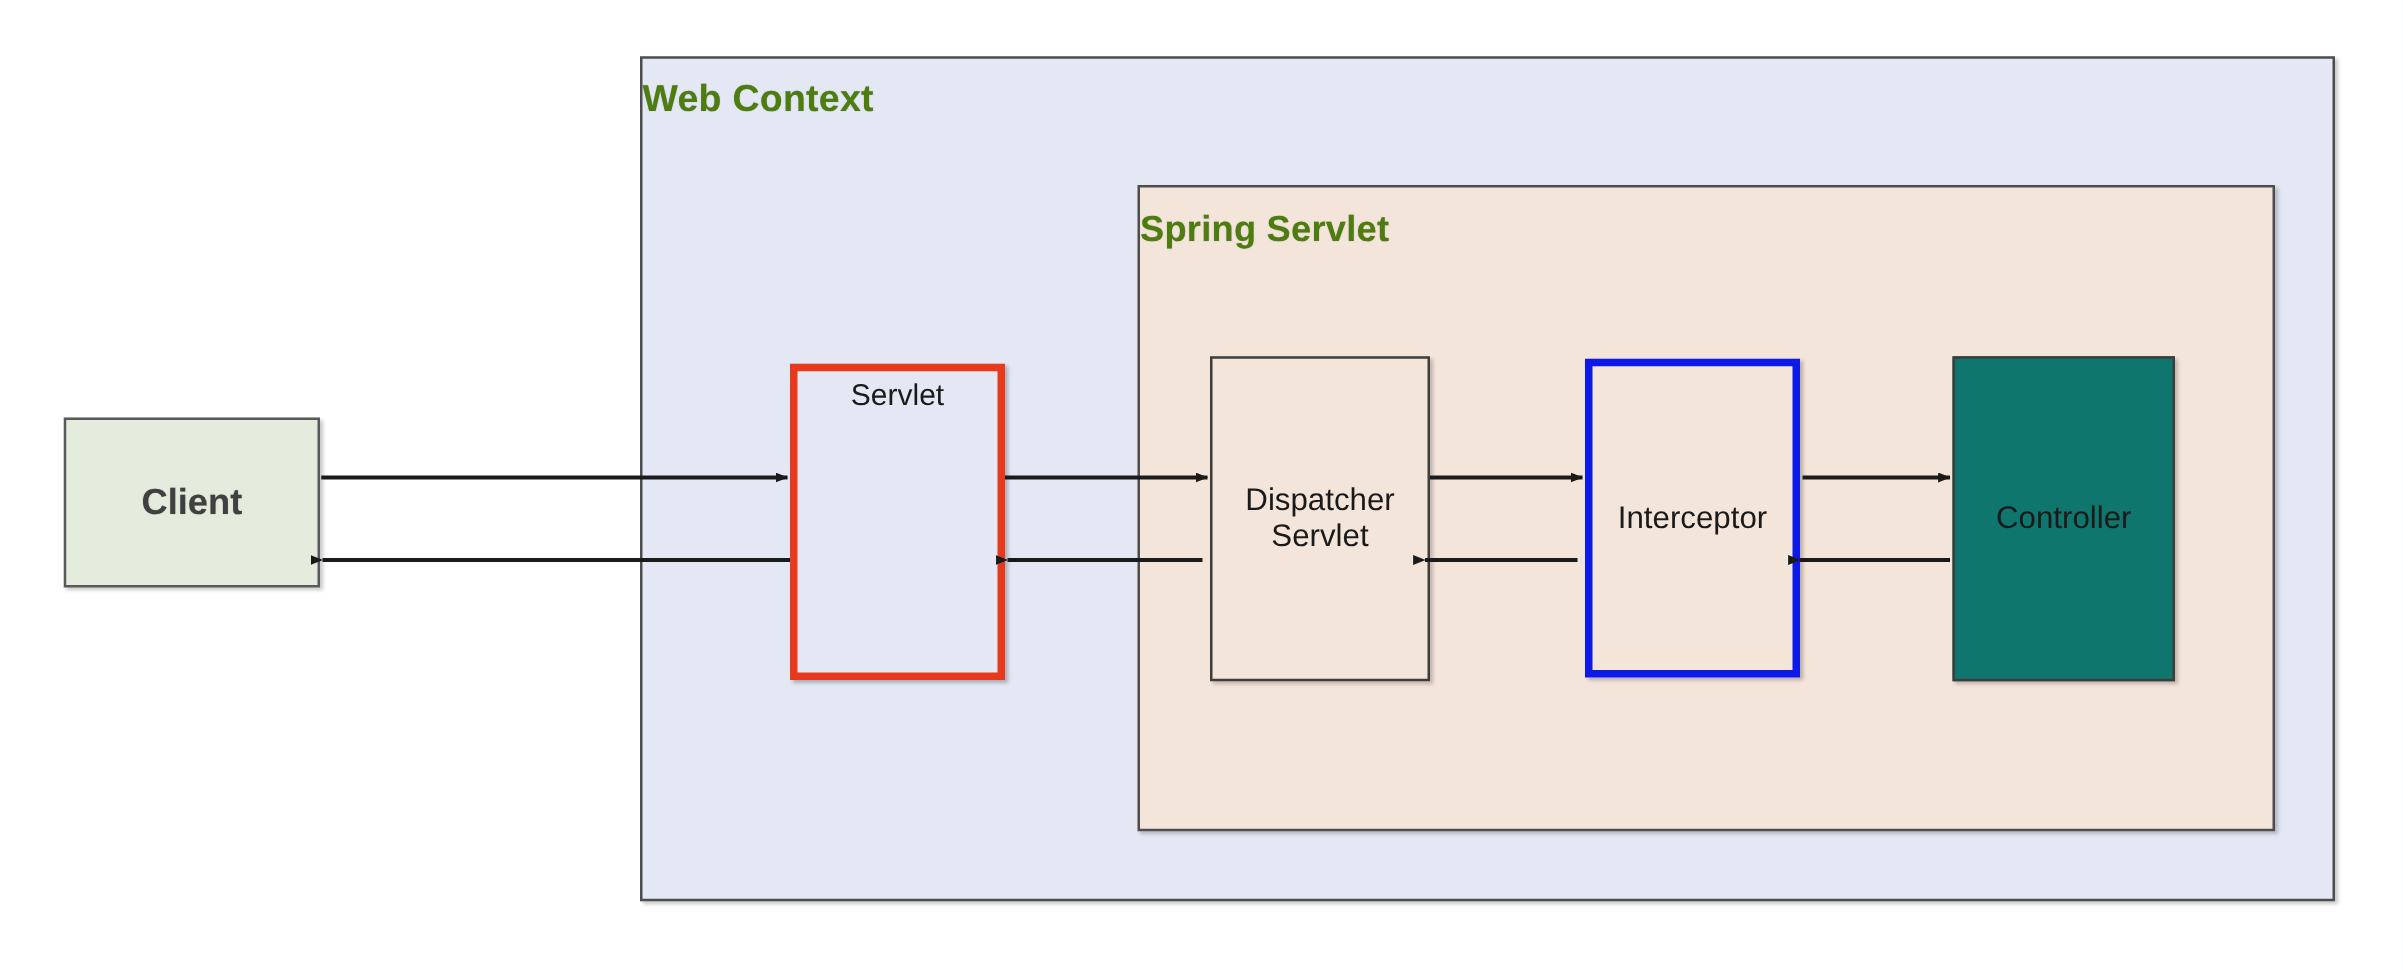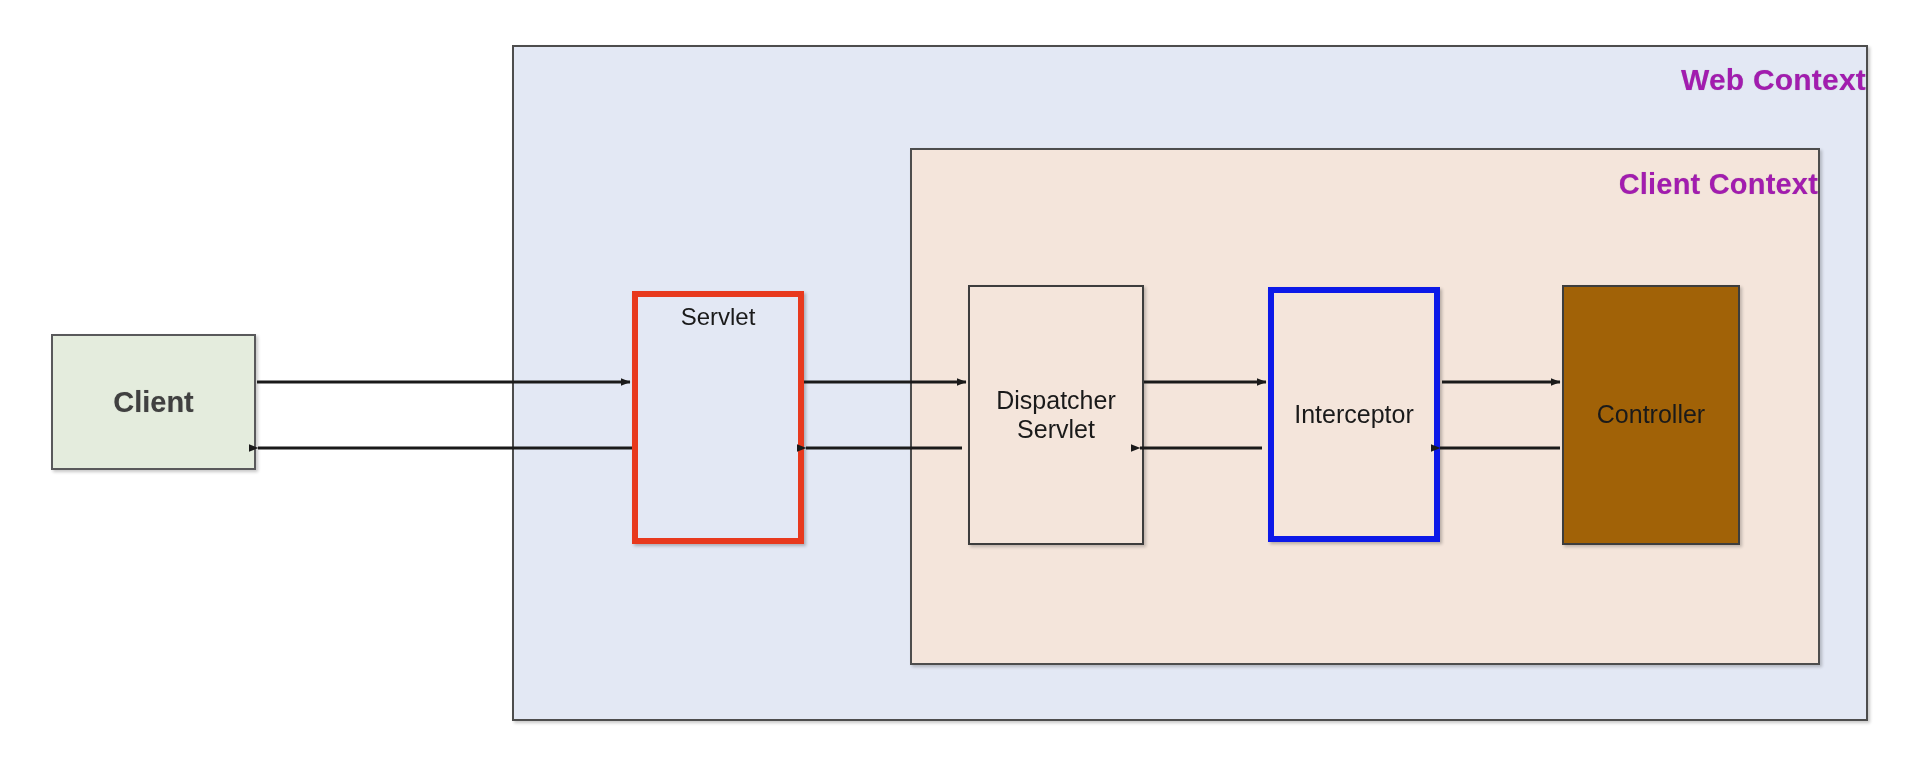--- a/index.html
+++ b/index.html
@@ -35,24 +35,24 @@
   #spring-context {
     left: 910px;
     top: 148px;
     width: 910px;
     height: 517px;
     background: #f4e5db;
   }
   .container-title {
     position: absolute;
     left: 0;
-    right: 0;
-    text-align: right;
+    right: 12px;
+    text-align: left;
     font-weight: bold;
-    color: #a21caf;
+    color: #4d7c0f;
     letter-spacing: 0.2px;
     text-shadow: 0 0 1px rgba(0,0,0,0.25);
   }
   #web-context-title {
     top: 16px;
     font-size: 30px;
   }
   #spring-context-title {
     top: 18px;
     font-size: 29px;
@@ -130,21 +130,21 @@
   }
   #interceptor-node .node-label {
     font-size: 25px;
   }
 
   #controller-node {
     left: 1562px;
     top: 285px;
     width: 178px;
     height: 260px;
-    background: #a16207;
+    background: #0f766e;
     border: 2px solid #3d3d3d;
     align-items: center;
     box-shadow: 2px 2px 3px rgba(0,0,0,0.22);
   }
   #controller-node .node-label {
     font-size: 25px;
   }
 
   
   .arrow-layer {
@@ -159,21 +159,21 @@
 </head>
 <body>
 
 <div id="canvas">
 
   <div class="container-box" id="web-context">
     <div class="container-title" id="web-context-title">Web Context</div>
   </div>
 
   <div class="container-box" id="spring-context">
-    <div class="container-title" id="spring-context-title">Client Context</div>
+    <div class="container-title" id="spring-context-title">Spring Servlet</div>
   </div>
 
   <div class="node" id="client-node">
     <span class="node-label">Client</span>
   </div>
 
   <div class="node" id="filter-node">
     <span class="node-label">Servlet</span>
   </div>
 

